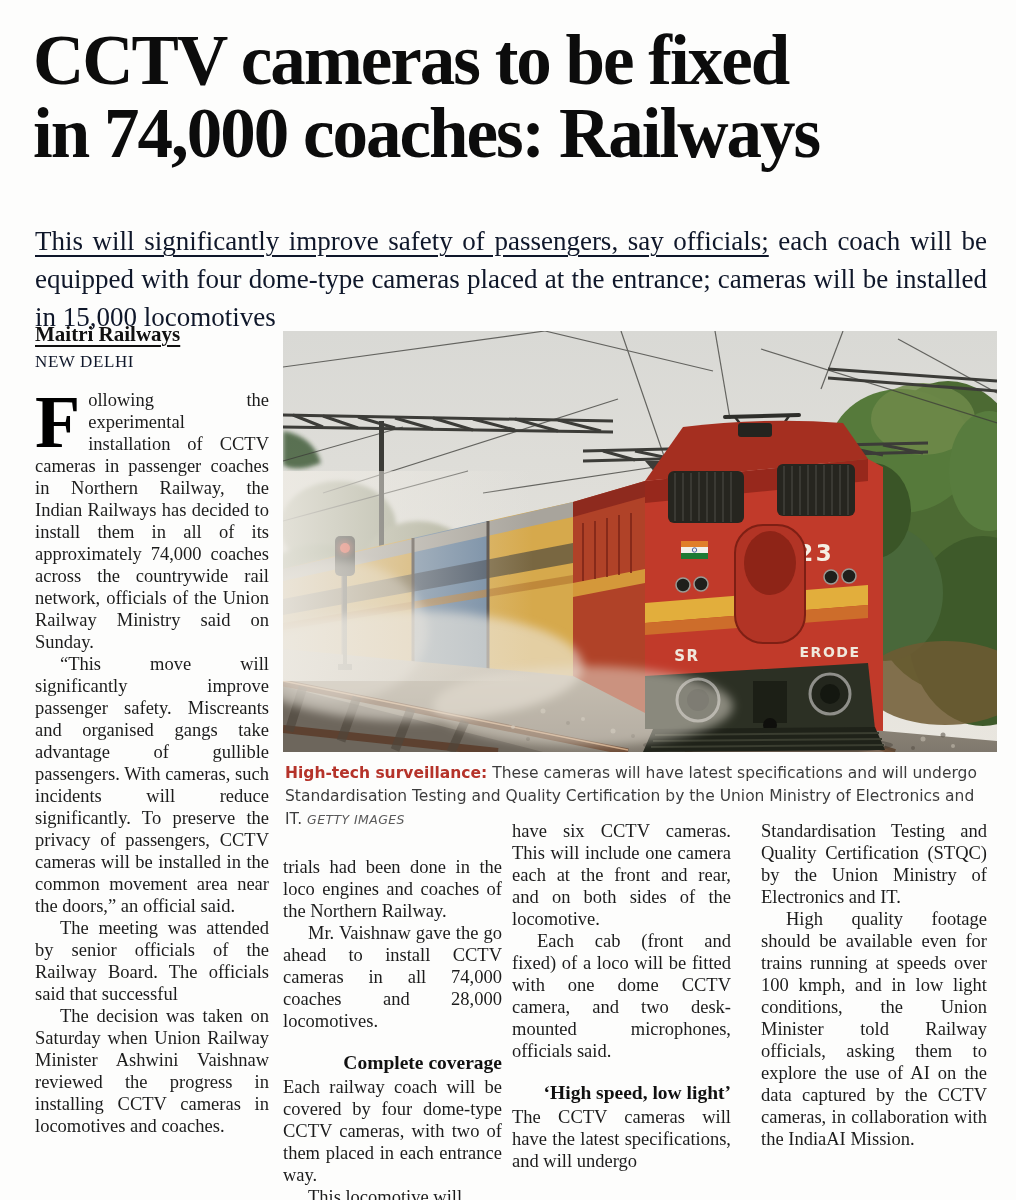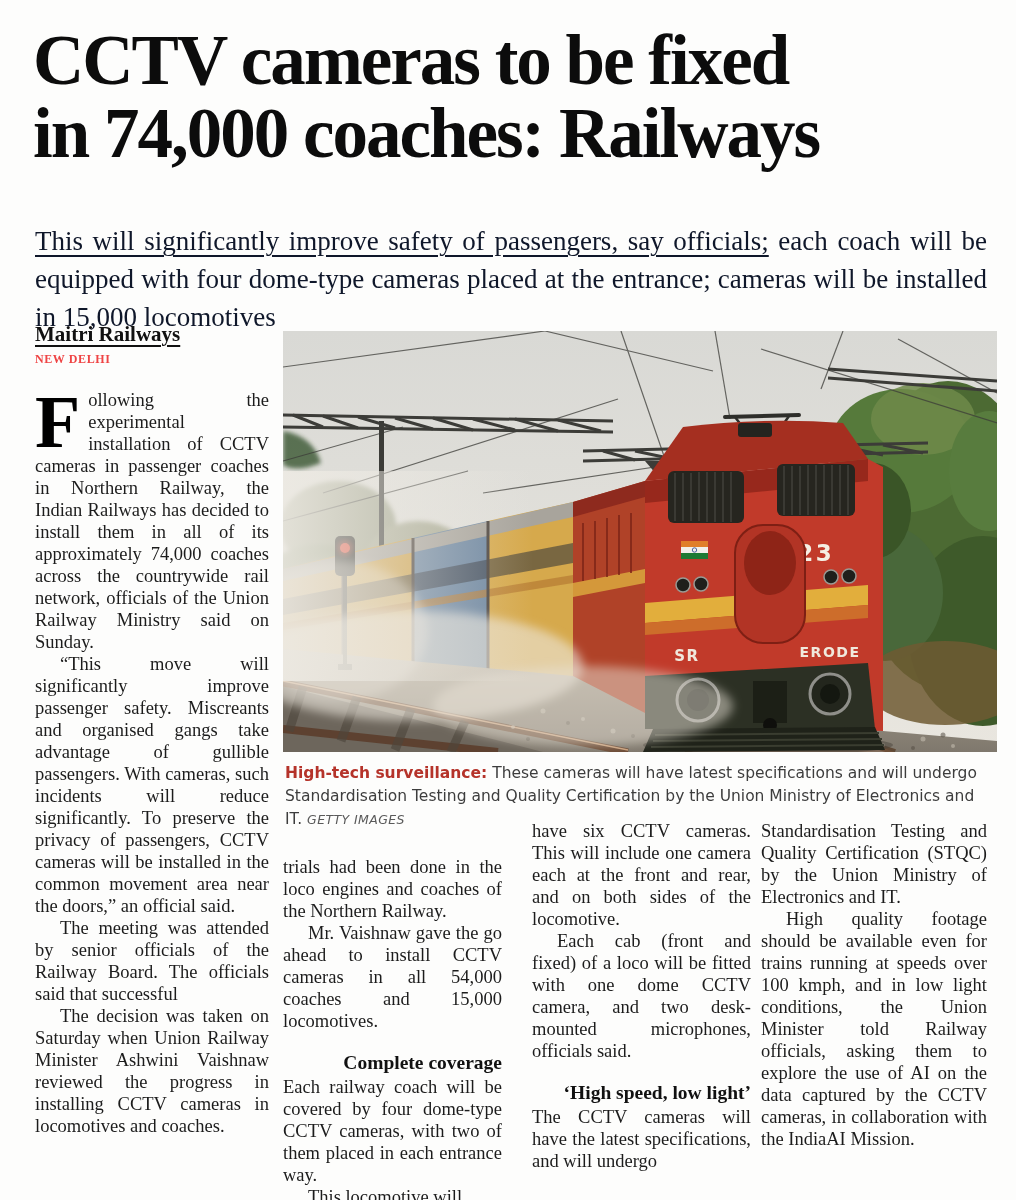--- a/index.html
+++ b/index.html
@@ -19,26 +19,26 @@
     font-size:27px; line-height:38px; color:#0f172a; text-align:justify;
   }
   .subheadline .u {
     text-decoration:underline; text-underline-offset:5px; text-decoration-thickness:2px;
   }
   .byline { position:absolute; left:35px; top:322px; width:234px; }
   .byline .author {
     font-weight:700; font-size:21px; color:#111;
     text-decoration:underline; text-underline-offset:4px; text-decoration-thickness:2px;
   }
-  .byline .location { margin-top:5px; font-size:12px; letter-spacing:0.6px; color:#ef4444;font-weight:bold; }
+  .byline .location { margin-top:5px; font-size:17px; letter-spacing:0.6px; color:#0f172a; }
 
   .col { position:absolute; text-align:justify; font-size:18.5px; line-height:22px; color:#1c1c1c; }
   .col-1 { left:35px;  top:389px; width:234px; height:790px; }
   .col-2 { left:283px; top:856px; width:219px; height:360px; }
-  .col-3 { left:532px; top:820px; width:219px; height:360px; }
+  .col-3 { left:512px; top:820px; width:219px; height:360px; }
   .col-4 { left:761px; top:820px; width:226px; height:360px; }
   .body-para { text-align:justify; }
   .body-para.indent { text-indent:1.35em; }
   .dropcap {
     float:left; font-weight:700; font-size:74px; line-height:60px;
     padding:3px 8px 0 0; color:#000;
   }
   .col-heading { font-size:19.5px; font-weight:700; margin-top:20px; margin-bottom:2px; text-align:right; color:#111; }
 
   .photo {
@@ -315,21 +315,21 @@
   <p class="caption"><span class="lead">High-tech surveillance:</span><span> These cameras will have latest specifications and will undergo Standardisation Testing and Quality Certification by the Union Ministry of Electronics and IT. </span><span class="credit">GETTY IMAGES</span></p>
 
   <div class="col col-1">
       <p class="body-para"><span class="dropcap">F</span>ollowing the experimental installation of CCTV cameras in passenger coaches in Northern Railway, the Indian Railways has decided to install them in all of its approximately 74,000 coaches across the countrywide rail network, officials of the Union Railway Ministry said on Sunday.</p>
       <p class="body-para indent">“This move will significantly improve passenger safety. Miscreants and organised gangs take advantage of gullible passengers. With cameras, such incidents will reduce significantly. To preserve the privacy of passengers, CCTV cameras will be installed in the common movement area near the doors,” an official said.</p>
       <p class="body-para indent">The meeting was attended by senior officials of the Railway Board. The officials said that successful</p>
       <p class="body-para indent">The decision was taken on Saturday when Union Railway Minister Ashwini Vaishnaw reviewed the progress in installing CCTV cameras in locomotives and coaches.</p>
     </div>
   <div class="col col-2">
       <p class="body-para">trials had been done in the loco engines and coaches of the Northern Railway.</p>
-      <p class="body-para indent">Mr. Vaishnaw gave the go ahead to install CCTV cameras in all 54,000 coaches and 15,000 locomotives.</p>
+      <p class="body-para indent">Mr. Vaishnaw gave the go ahead to install CCTV cameras in all 74,000 coaches and 28,000 locomotives.</p>
       <h3 class="col-heading">Complete coverage</h3>
       <p class="body-para">Each railway coach will be covered by four dome-type CCTV cameras, with two of them placed in each entrance way.</p>
       <p class="body-para indent">This locomotive will</p>
     </div>
   <div class="col col-3">
       <p class="body-para">have six CCTV cameras. This will include one camera each at the front and rear, and on both sides of the locomotive.</p>
       <p class="body-para indent">Each cab (front and fixed) of a loco will be fitted with one dome CCTV camera, and two desk-mounted microphones, officials said.</p>
       <h3 class="col-heading">‘High speed, low light’</h3>
       <p class="body-para">The CCTV cameras will have the latest specifications, and will undergo</p>
     </div>

